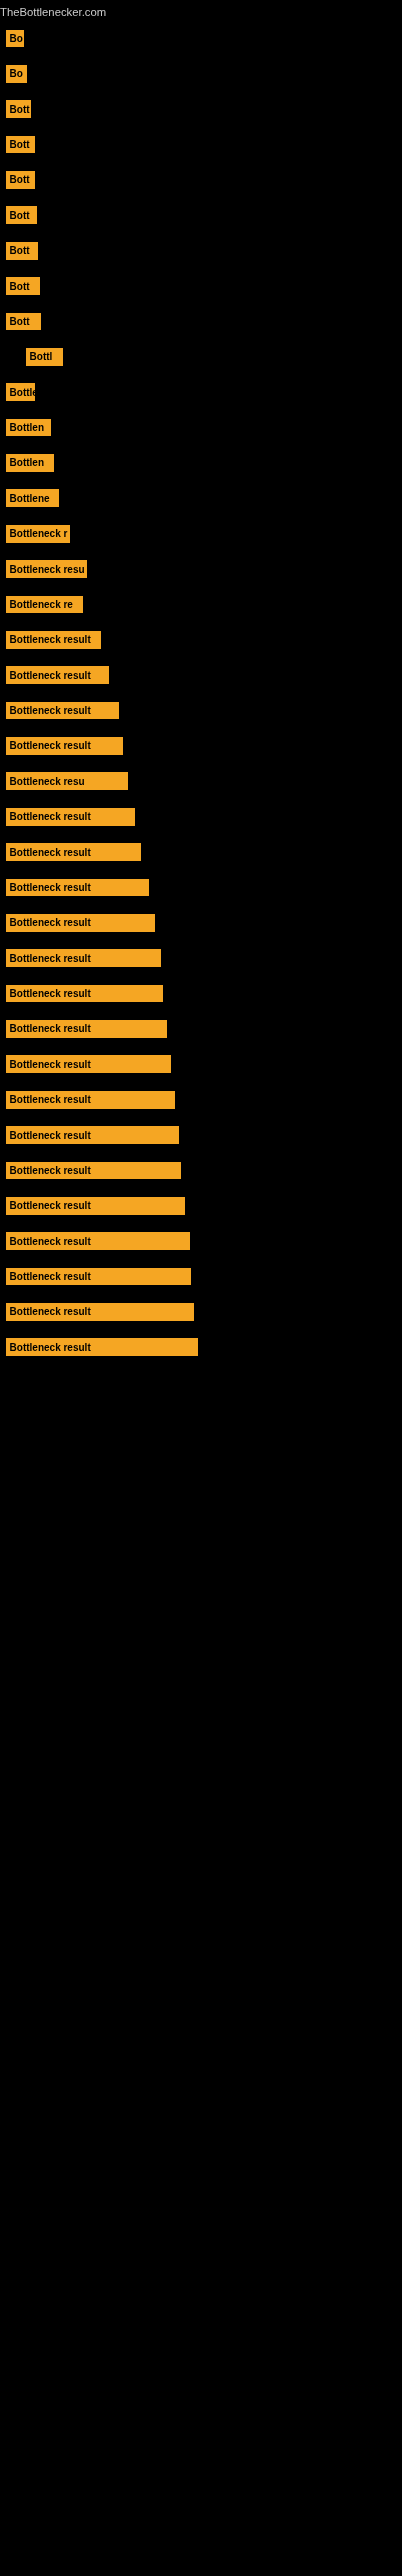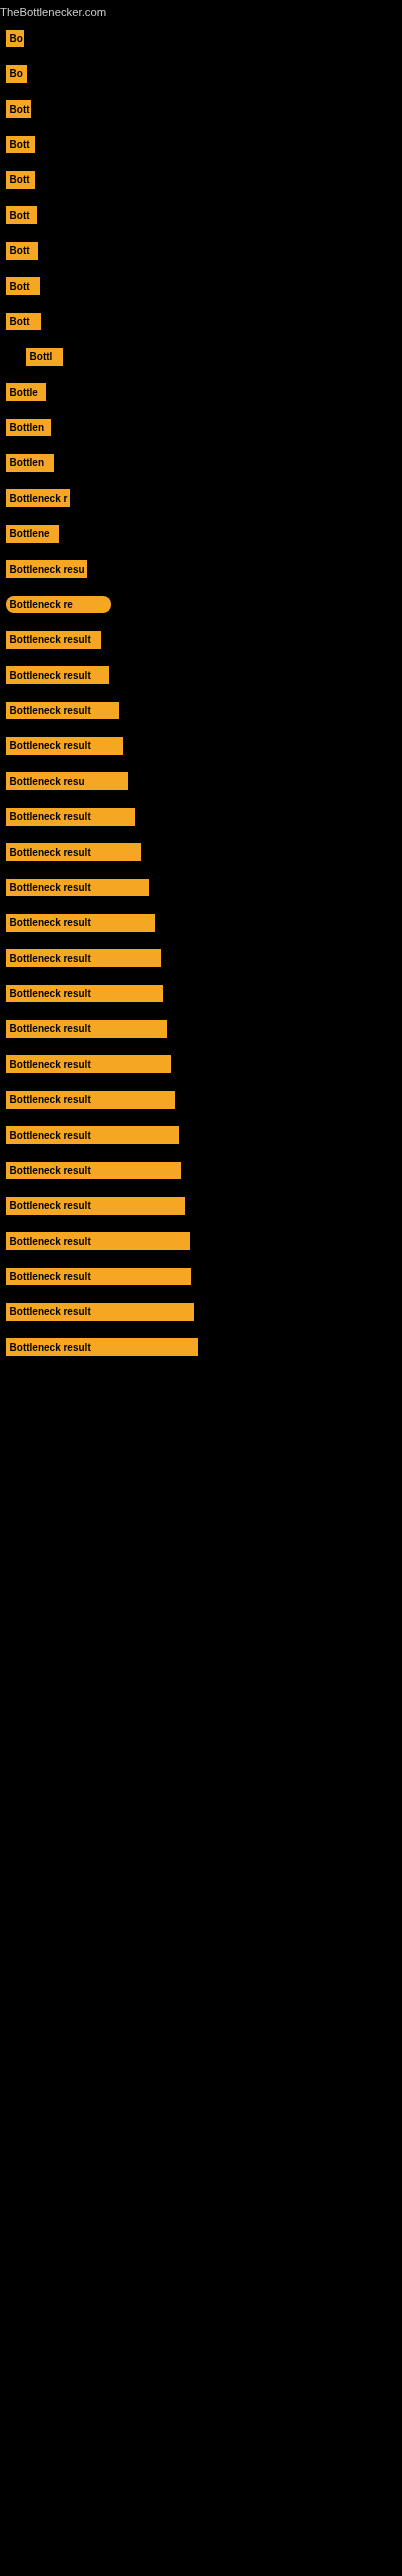--- a/index.html
+++ b/index.html
@@ -93,51 +93,51 @@
       <div class="bar" style="width: 35px;">
         <span class="bar-label">Bott</span>
       </div>
     </div>
     <div class="bar-row">
       <div class="bar" style="width: 37px; margin-left: 20px;">
         <span class="bar-label">Bottl</span>
       </div>
     </div>
     <div class="bar-row">
-      <div class="bar" style="width: 40px;">
+      <div class="bar" style="width: 29px;">
         <span class="bar-label">Bottle</span>
       </div>
     </div>
     <div class="bar-row">
       <div class="bar" style="width: 45px;">
         <span class="bar-label">Bottlen</span>
       </div>
     </div>
     <div class="bar-row">
       <div class="bar" style="width: 48px;">
         <span class="bar-label">Bottlen</span>
       </div>
     </div>
     <div class="bar-row">
+      <div class="bar" style="width: 53px;">
+        <span class="bar-label">Bottlene</span>
+      </div>
+    </div>
+    <div class="bar-row">
       <div class="bar" style="width: 64px;">
         <span class="bar-label">Bottleneck r</span>
       </div>
     </div>
     <div class="bar-row">
-      <div class="bar" style="width: 53px;">
-        <span class="bar-label">Bottlene</span>
-      </div>
-    </div>
-    <div class="bar-row">
       <div class="bar" style="width: 81px;">
         <span class="bar-label">Bottleneck resu</span>
       </div>
     </div>
     <div class="bar-row">
-      <div class="bar" style="width: 105px; border-radius: 8px;">
+      <div class="bar" style="width: 77px;">
         <span class="bar-label">Bottleneck re</span>
       </div>
     </div>
     <div class="bar-row">
       <div class="bar" style="width: 95px;">
         <span class="bar-label">Bottleneck result</span>
       </div>
     </div>
     <div class="bar-row">
       <div class="bar" style="width: 103px;">

